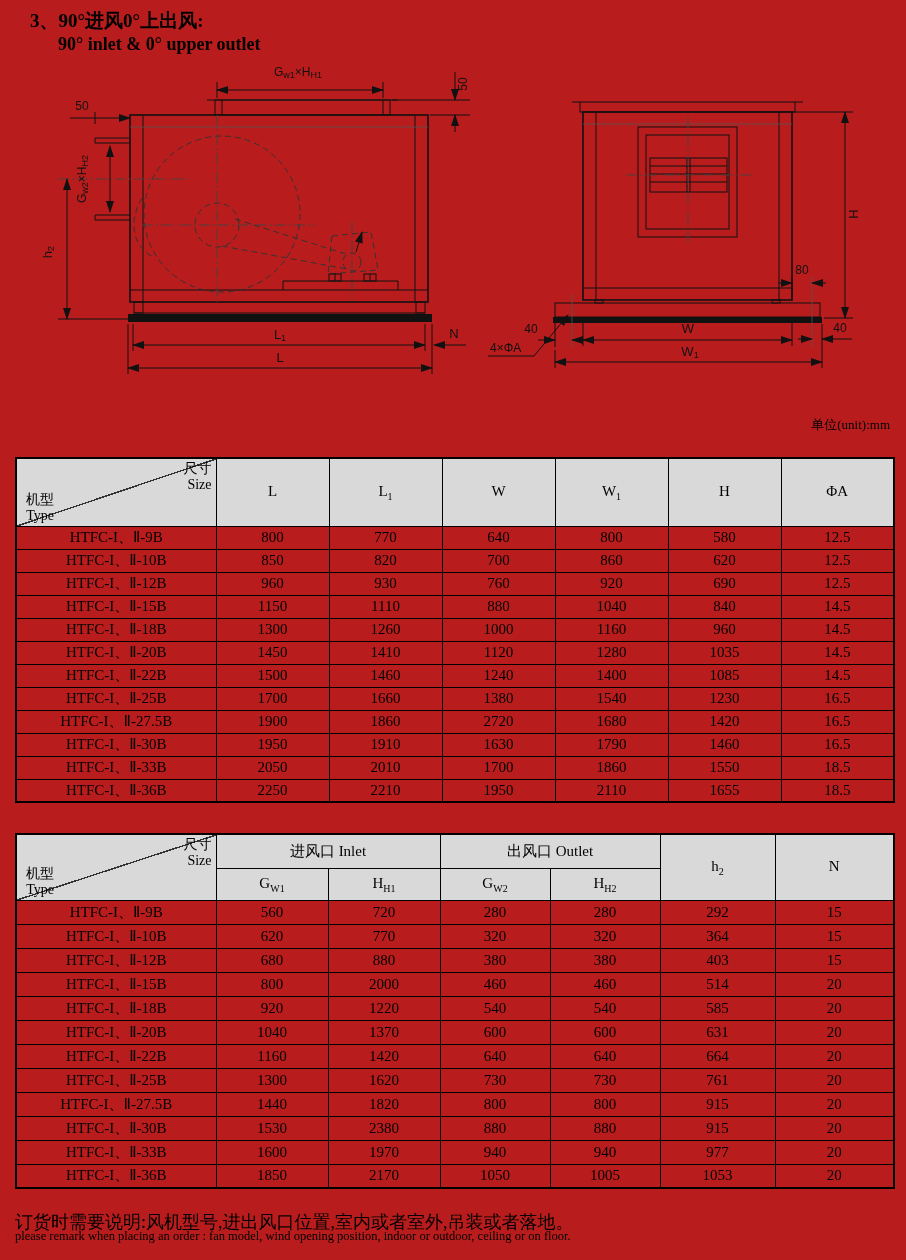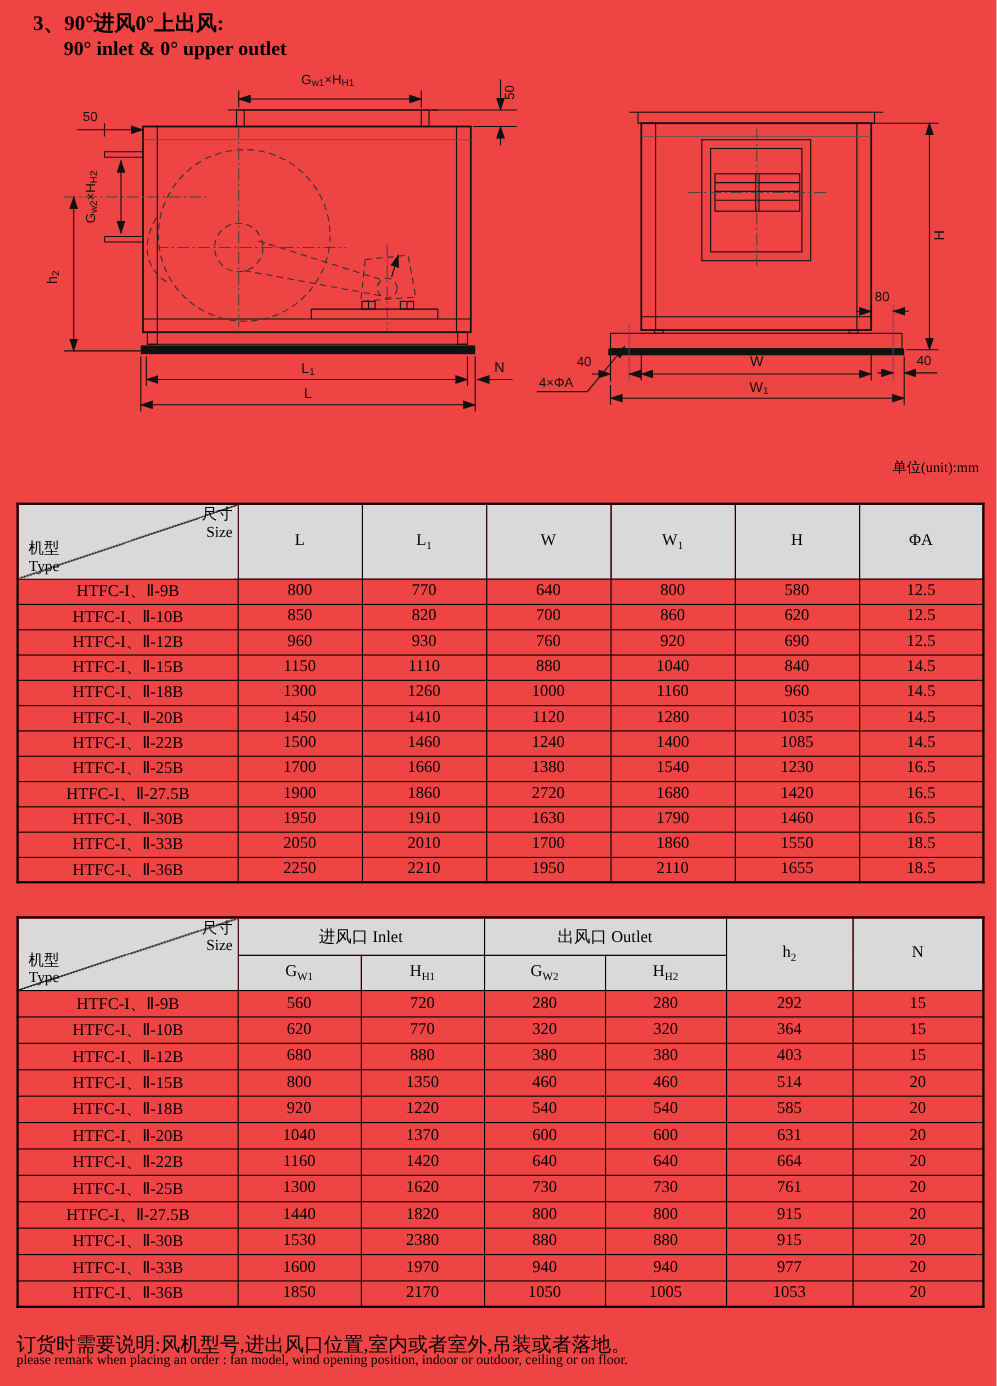--- a/index.html
+++ b/index.html
@@ -1,16 +1,16 @@
 <!DOCTYPE html>
 <html><head>
 <meta charset="utf-8">
 <style>
   html,body{margin:0;padding:0;background:#ffffff;}
-  #page{position:relative;width:906px;height:1260px;background:#ef4444;overflow:hidden;
+  #page{position:relative;width:906px;height:1260px;background:#b91c1c;overflow:hidden;
         font-family:"Liberation Serif",serif;color:#000;}
 
   
   .title-zh{position:absolute;left:30px;top:8px;font-size:19px;font-weight:bold;
             font-family:"Liberation Serif",serif;}
   .title-en{position:absolute;left:58px;top:34px;font-size:18px;font-weight:bold;}
   .sheet-title-zh{position:absolute;left:22px;top:388px;font-size:17px;font-weight:bold;}
   .sheet-title-en{position:absolute;left:22px;top:411px;font-size:16px;font-weight:bold;}
   .unit-label{position:absolute;right:16px;top:416px;font-size:13px;}
 
@@ -471,21 +471,21 @@
           <td>680</td>
           <td>880</td>
           <td>380</td>
           <td>380</td>
           <td>403</td>
           <td>15</td>
         </tr>
         <tr>
           <td>HTFC-I、Ⅱ-15B</td>
           <td>800</td>
-          <td>1350</td>
+          <td>2000</td>
           <td>460</td>
           <td>460</td>
           <td>514</td>
           <td>20</td>
         </tr>
         <tr>
           <td>HTFC-I、Ⅱ-18B</td>
           <td>920</td>
           <td>1220</td>
           <td>540</td>

